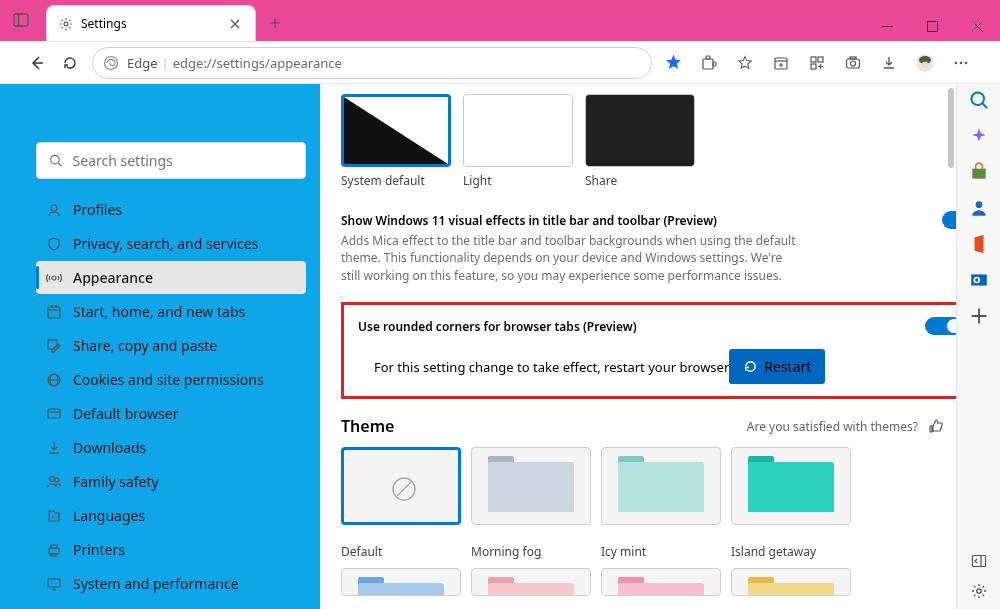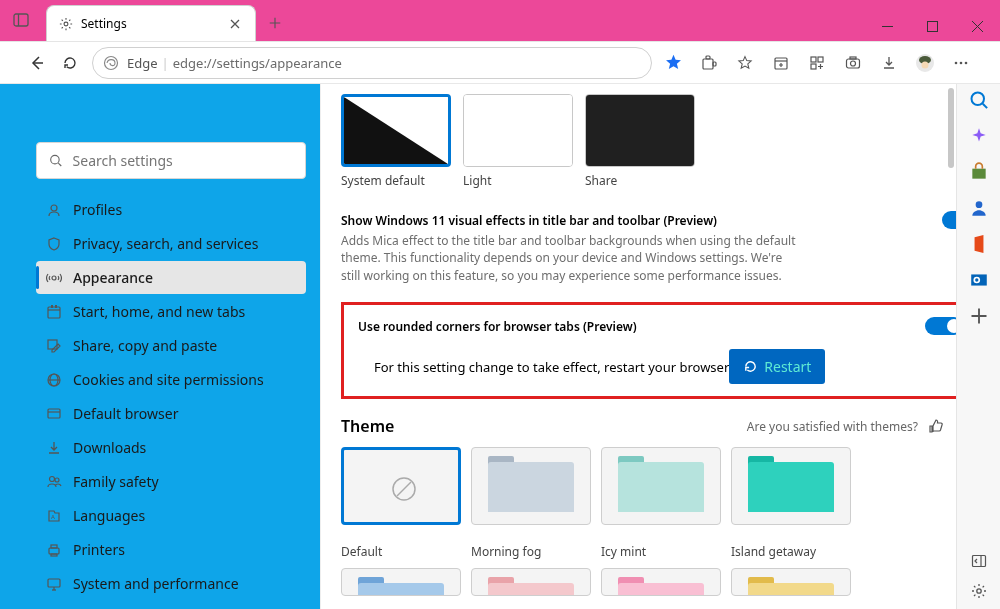--- a/index.html
+++ b/index.html
@@ -49,21 +49,21 @@
     .section-header { display: flex; align-items: center; justify-content: space-between; }
     .section-title { font-size: 12px; font-weight: 600; }
     .section-desc { font-size: 12px; color: #6e6e6e; margin-top: 3px; max-width: 460px; line-height: 1.45; }
 
     .toggle { width: 38px; height: 18px; background: #0078d4; border-radius: 9px; position: relative; }
     .toggle::after { content: ""; position: absolute; right: 2px; top: 2px; width: 14px; height: 14px; background: #fff; border-radius: 50%; }
 
     .highlight-box { border: 3px solid #e02020; padding: 12px 14px; margin-bottom: 16px; }
     .restart-row { display: flex; align-items: center; margin-top: 14px; }
     .restart-msg { font-size: 13px; padding-left: 16px; }
-    .restart-btn { background: #0067c0; color: #5eead4; border: none; padding: 8px 14px; font-size: 14px; display: flex; align-items: center; gap: 6px; border-radius: 3px; }
+    .restart-btn { background: #0067c0; color: #000000; border: none; padding: 8px 14px; font-size: 14px; display: flex; align-items: center; gap: 6px; border-radius: 3px; }
 
     .theme-header { display: flex; align-items: center; justify-content: space-between; margin-bottom: 10px; }
     .theme-title { font-size: 16px; font-weight: 600; }
     .feedback-text { font-size: 12px; color: #666; margin-right: 10px; }
     .feedback-icons { display: flex; gap: 20px; }
     .theme-grid { display: flex; gap: 10px; flex-wrap: wrap; }
     .theme-card { width: 120px; }
     .theme-swatch { width: 120px; height: 78px; border: 1px solid #cecece; border-radius: 4px; position: relative; overflow: hidden; background: #f4f4f4; }
     .theme-card.selected .theme-swatch { border: 3px solid #0078d4; }
     .folder { position: absolute; left: 16px; top: 14px; width: 86px; height: 50px; border-radius: 3px 3px 0 0; }

